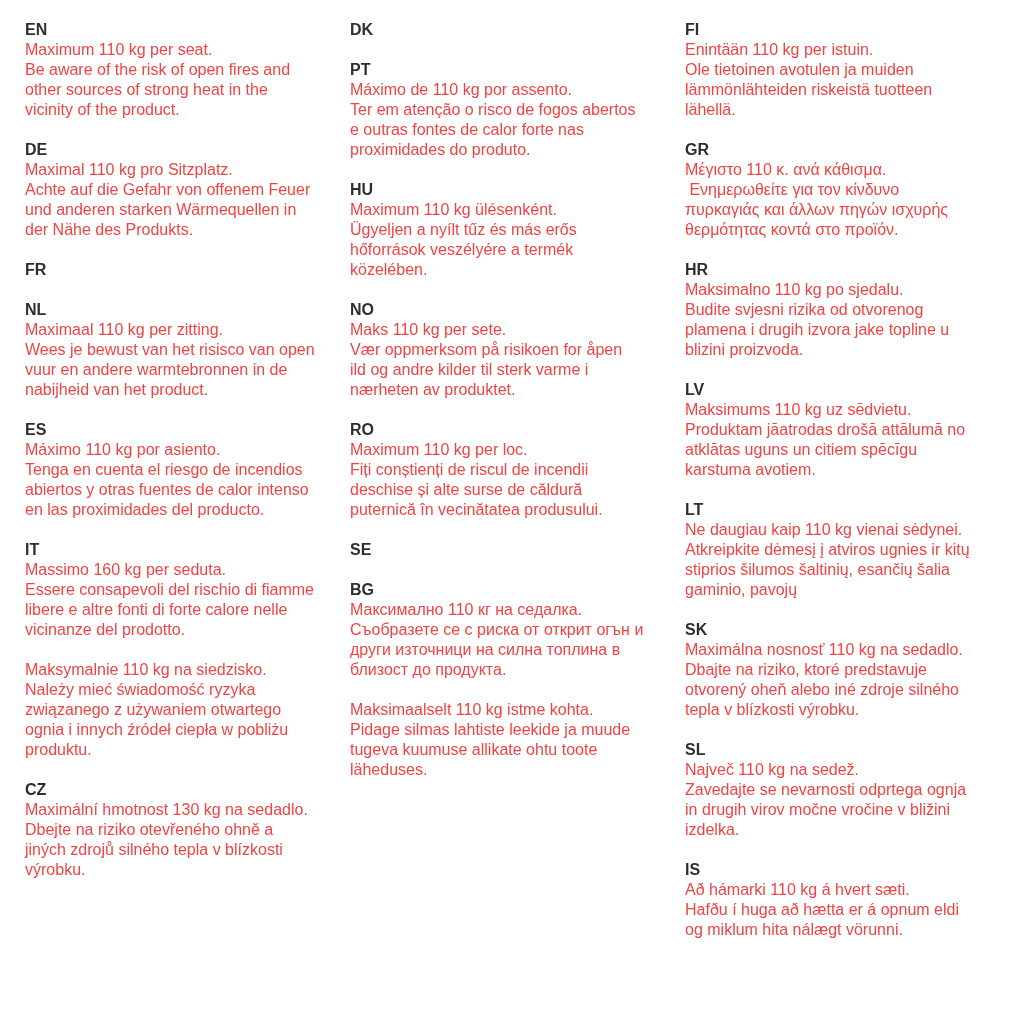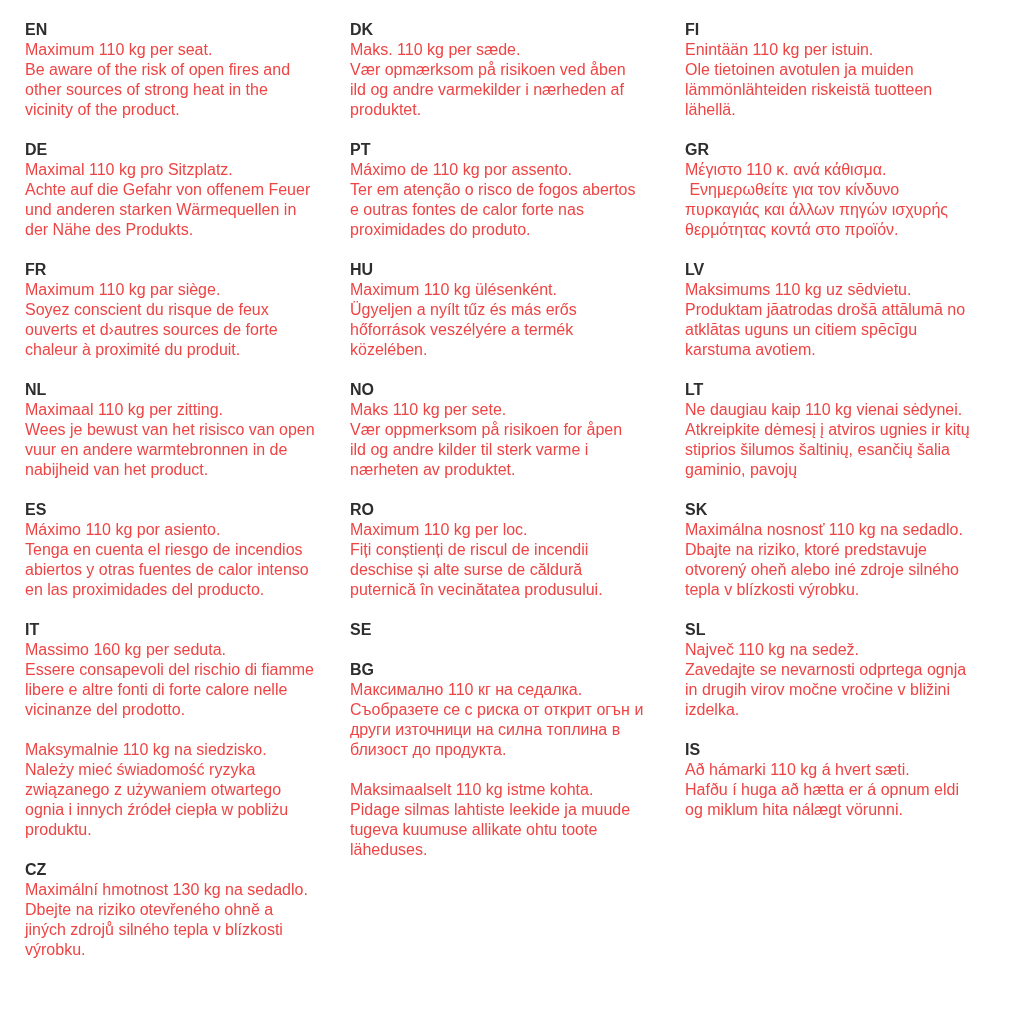--- a/index.html
+++ b/index.html
@@ -58,24 +58,20 @@
     </div>
     <div class="lang-block">
       <div class="lang-code">DE</div>
       <div class="lang-text">Maximal 110 kg pro Sitzplatz.
 Achte auf die Gefahr von offenem Feuer
 und anderen starken Wärmequellen in
 der Nähe des Produkts.</div>
     </div>
     <div class="lang-block">
       <div class="lang-code">FR</div>
-      <div class="lang-text">Maximum 110 kg par siège.
-Soyez conscient du risque de feux
-ouverts et d›autres sources de forte
-chaleur à proximité du produit.</div>
     </div>
     <div class="lang-block">
       <div class="lang-code">NL</div>
       <div class="lang-text">Maximaal 110 kg per zitting.
 Wees je bewust van het risisco van open
 vuur en andere warmtebronnen in de
 nabijheid van het product.</div>
     </div>
     <div class="lang-block">
       <div class="lang-code">ES</div>
@@ -103,24 +99,20 @@
       <div class="lang-text">Maximální hmotnost 130 kg na sedadlo.
 Dbejte na riziko otevřeného ohně a
 jiných zdrojů silného tepla v blízkosti
 výrobku.</div>
     </div>
   </div>
 
   <div class="col">
     <div class="lang-block">
       <div class="lang-code">DK</div>
-      <div class="lang-text">Maks. 110 kg per sæde.
-Vær opmærksom på risikoen ved åben
-ild og andre varmekilder i nærheden af
-produktet.</div>
     </div>
     <div class="lang-block">
       <div class="lang-code">PT</div>
       <div class="lang-text">Máximo de 110 kg por assento.
 Ter em atenção o risco de fogos abertos
 e outras fontes de calor forte nas
 proximidades do produto.</div>
     </div>
     <div class="lang-block">
       <div class="lang-code">HU</div>
@@ -170,20 +162,27 @@
 lähellä.</div>
     </div>
     <div class="lang-block">
       <div class="lang-code">GR</div>
       <div class="lang-text">Μέγιστο 110 κ. ανά κάθισμα.
 &nbsp;Ενημερωθείτε για τον κίνδυνο
 πυρκαγιάς και άλλων πηγών ισχυρής
 θερμότητας κοντά στο προϊόν.</div>
     </div>
     <div class="lang-block">
+      <div class="lang-code">HR</div>
+      <div class="lang-text">Maksimalno 110 kg po sjedalu.
+Budite svjesni rizika od otvorenog
+plamena i drugih izvora jake topline u
+blizini proizvoda.</div>
+    </div>
+    <div class="lang-block">
       <div class="lang-code">LV</div>
       <div class="lang-text">Maksimums 110 kg uz sēdvietu.
 Produktam jāatrodas drošā attālumā no
 atklātas uguns un citiem spēcīgu
 karstuma avotiem.</div>
     </div>
     <div class="lang-block">
       <div class="lang-code">LT</div>
       <div class="lang-text">Ne daugiau kaip 110 kg vienai sėdynei.
 Atkreipkite dėmesį į atviros ugnies ir kitų

